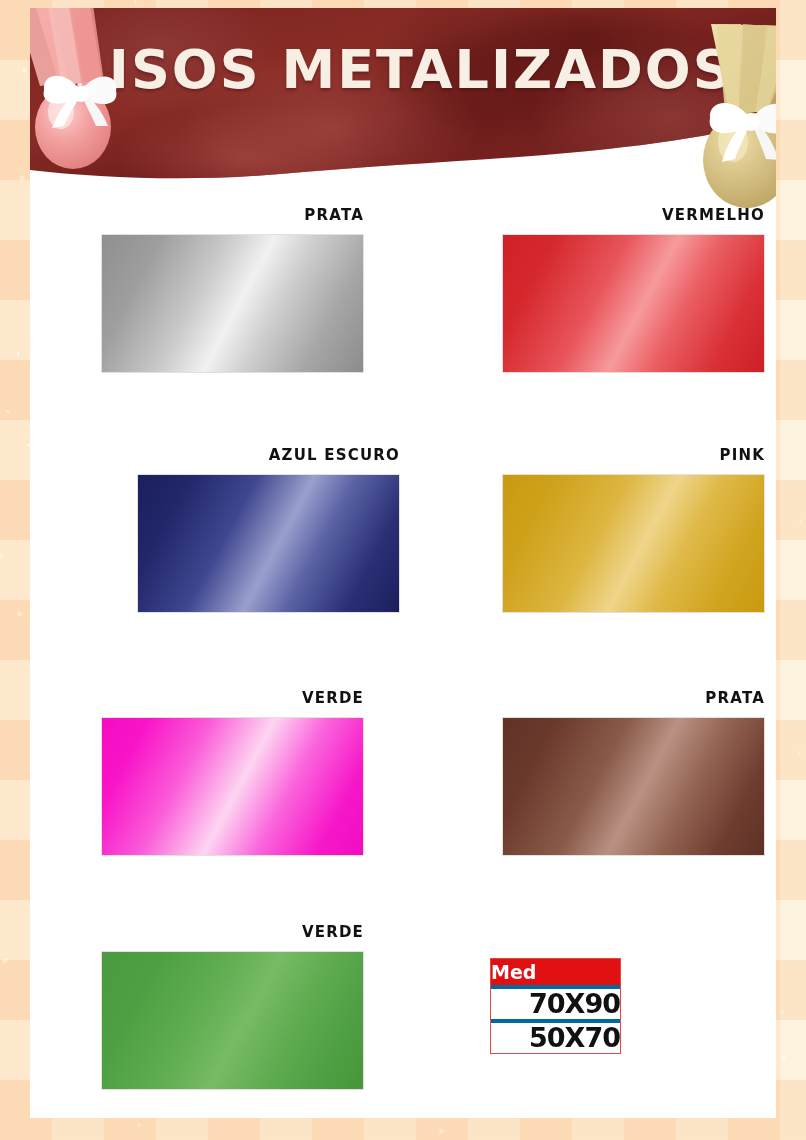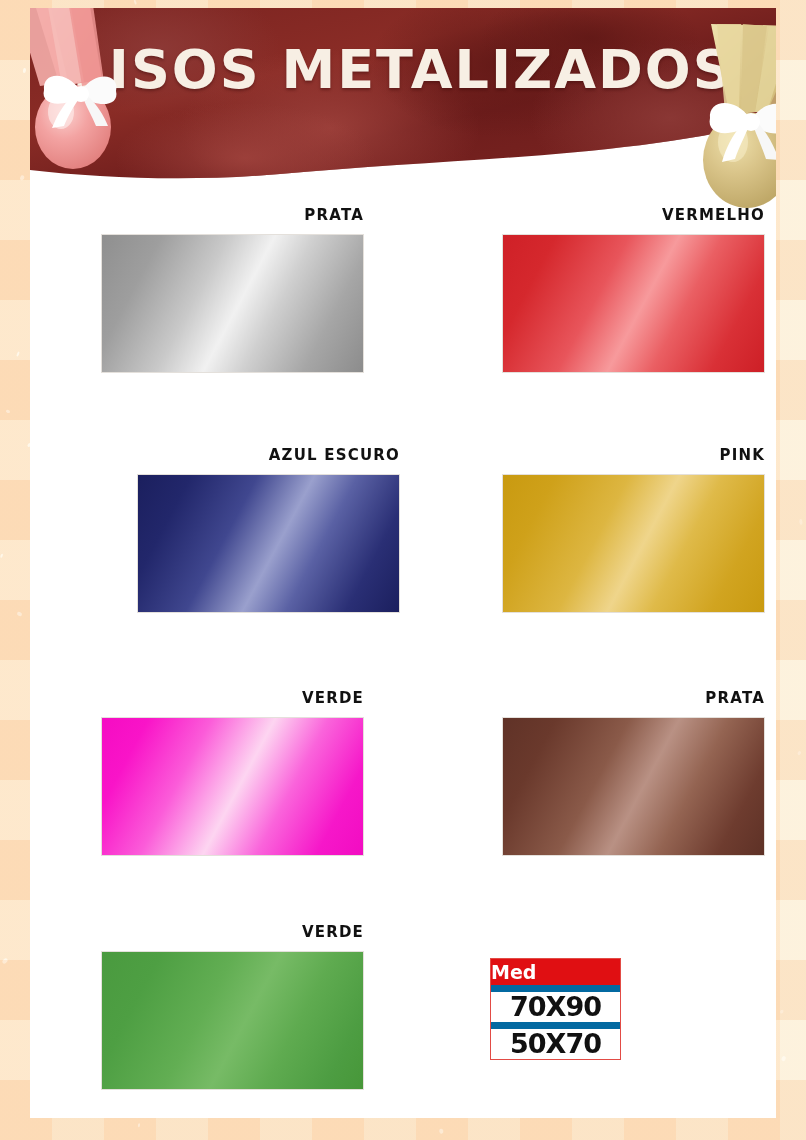--- a/index.html
+++ b/index.html
@@ -97,22 +97,22 @@
     background:#e00f12;
     color:#ffffff;
     text-align:left;
     font-family:"DejaVu Sans", sans-serif;
     font-weight:bold;
     font-size:19px;
     line-height:26px;
     height:26px;
   }
   .med-row{
-    border-top:7px solid #0369a1;
-    text-align:center;
+    border-top:4px solid #0369a1;
+    text-align:right;
     color:#111111;
     font-family:"DejaVu Sans", sans-serif;
     font-weight:bold;
     font-size:27px;
     line-height:30px;
     height:30px;
     letter-spacing:-1px;
   }
   .med-row:first-of-type{border-top:none;}
 </style>

